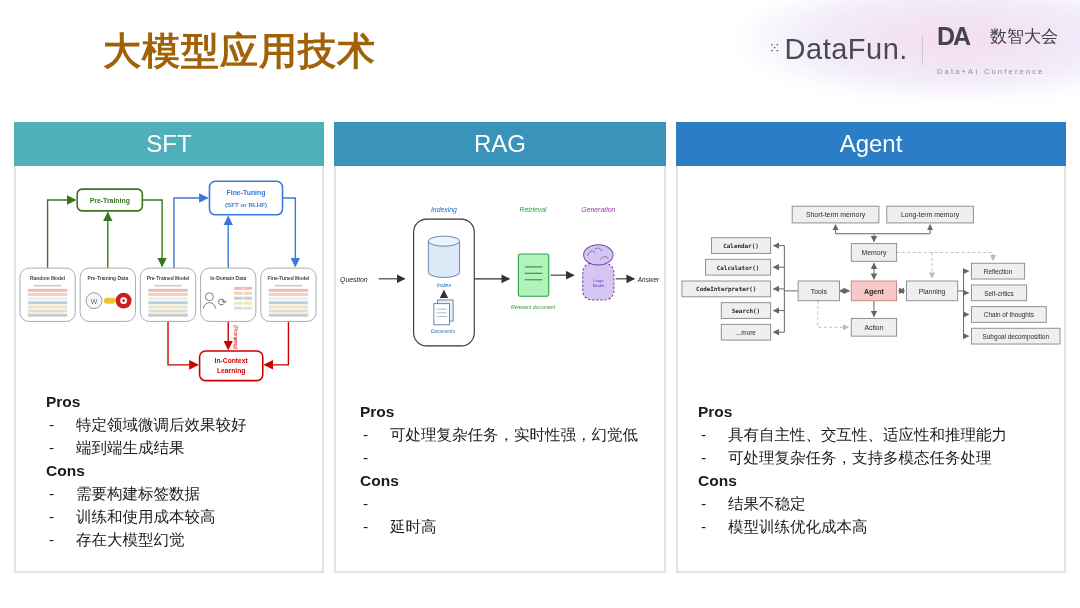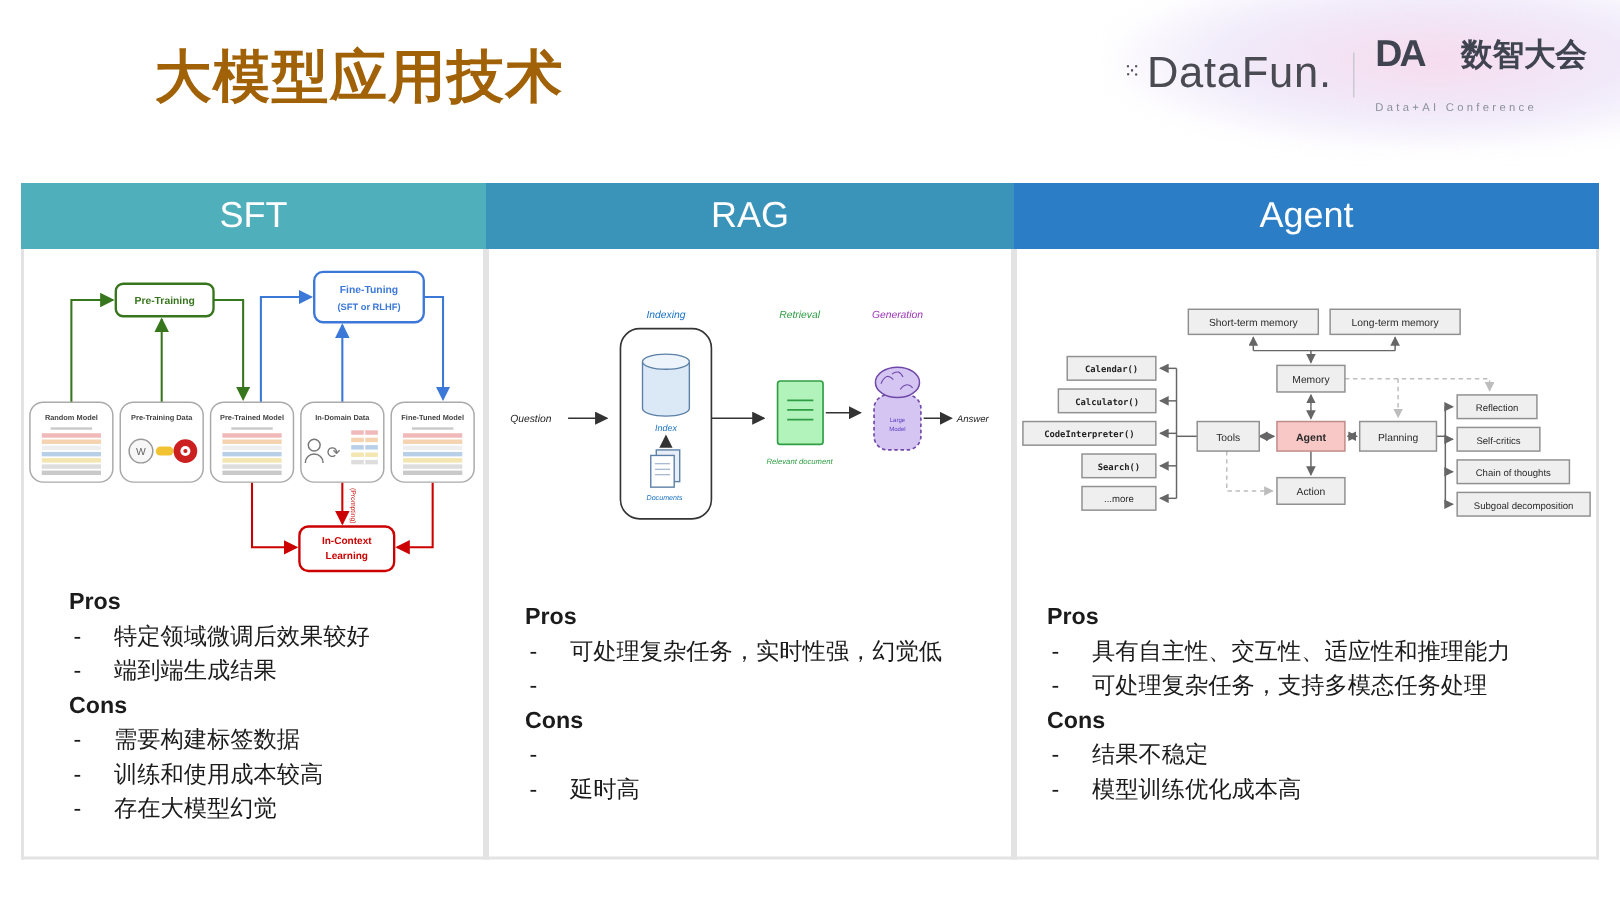--- a/index.html
+++ b/index.html
@@ -18,26 +18,26 @@
     position:absolute;left:55px;top:26px;font-size:38px;font-weight:bold;color:#a16207;
     letter-spacing:1px;
     margin-left:48px;
   }
   .brand{position:absolute;top:24px;right:22px;display:flex;align-items:center;gap:14px;}
   .datafun{display:flex;align-items:baseline;gap:4px;color:#4a4a52;}
   .datafun .dots{font-size:14px;color:#4a4a52;transform:translateY(-6px);}
   .datafun .df-text{font-size:29px;font-weight:normal;letter-spacing:.5px;}
   .brand-divider{width:1px;height:30px;background:#c9c9d2;}
   .da-wrap{display:flex;flex-direction:column;align-items:flex-start;line-height:1;}
-  .da-top{display:flex;align-items:center;gap:9px;color:#3f4450;}
+  .da-top{display:flex;align-items:center;gap:21px;color:#3f4450;}
   .da-mark{font-size:25px;font-weight:bold;letter-spacing:-2px;}
-  .da-cn{font-size:21px;font-weight:bold;margin-left:16px;}
+  .da-cn{font-size:17px;font-weight:normal;}
   .da-en{font-size:7.5px;color:#8a8f98;letter-spacing:2.2px;margin-top:19px;}
 
-  .columns{position:absolute;left:14px;top:122px;width:1052px;height:451px;display:flex;}
+  .columns{position:absolute;left:14px;top:122px;width:1052px;height:451px;display:flex;gap:10px;}
   .col{display:flex;flex-direction:column;background:#fff;}
   .col-1{width:312px;} .col-2{width:386px;} .col-3{flex:1;border-radius:32px;}
   .col-header{height:44px;display:flex;align-items:center;justify-content:center;color:#fff;font-size:24px;}
   .col-1 .col-header{background:#4fafbb;}
   .col-2 .col-header{background:#3a93b8;}
   .col-3 .col-header{background:#2b7ec6;}
   .col-body{flex:1;border:2px solid #e3e3e3;border-top:none;display:flex;flex-direction:column;}
   .diagram{display:flex;align-items:center;justify-content:center;}
   .col-1 .diagram{height:222px;}
   .col-2 .diagram{height:232px;}

